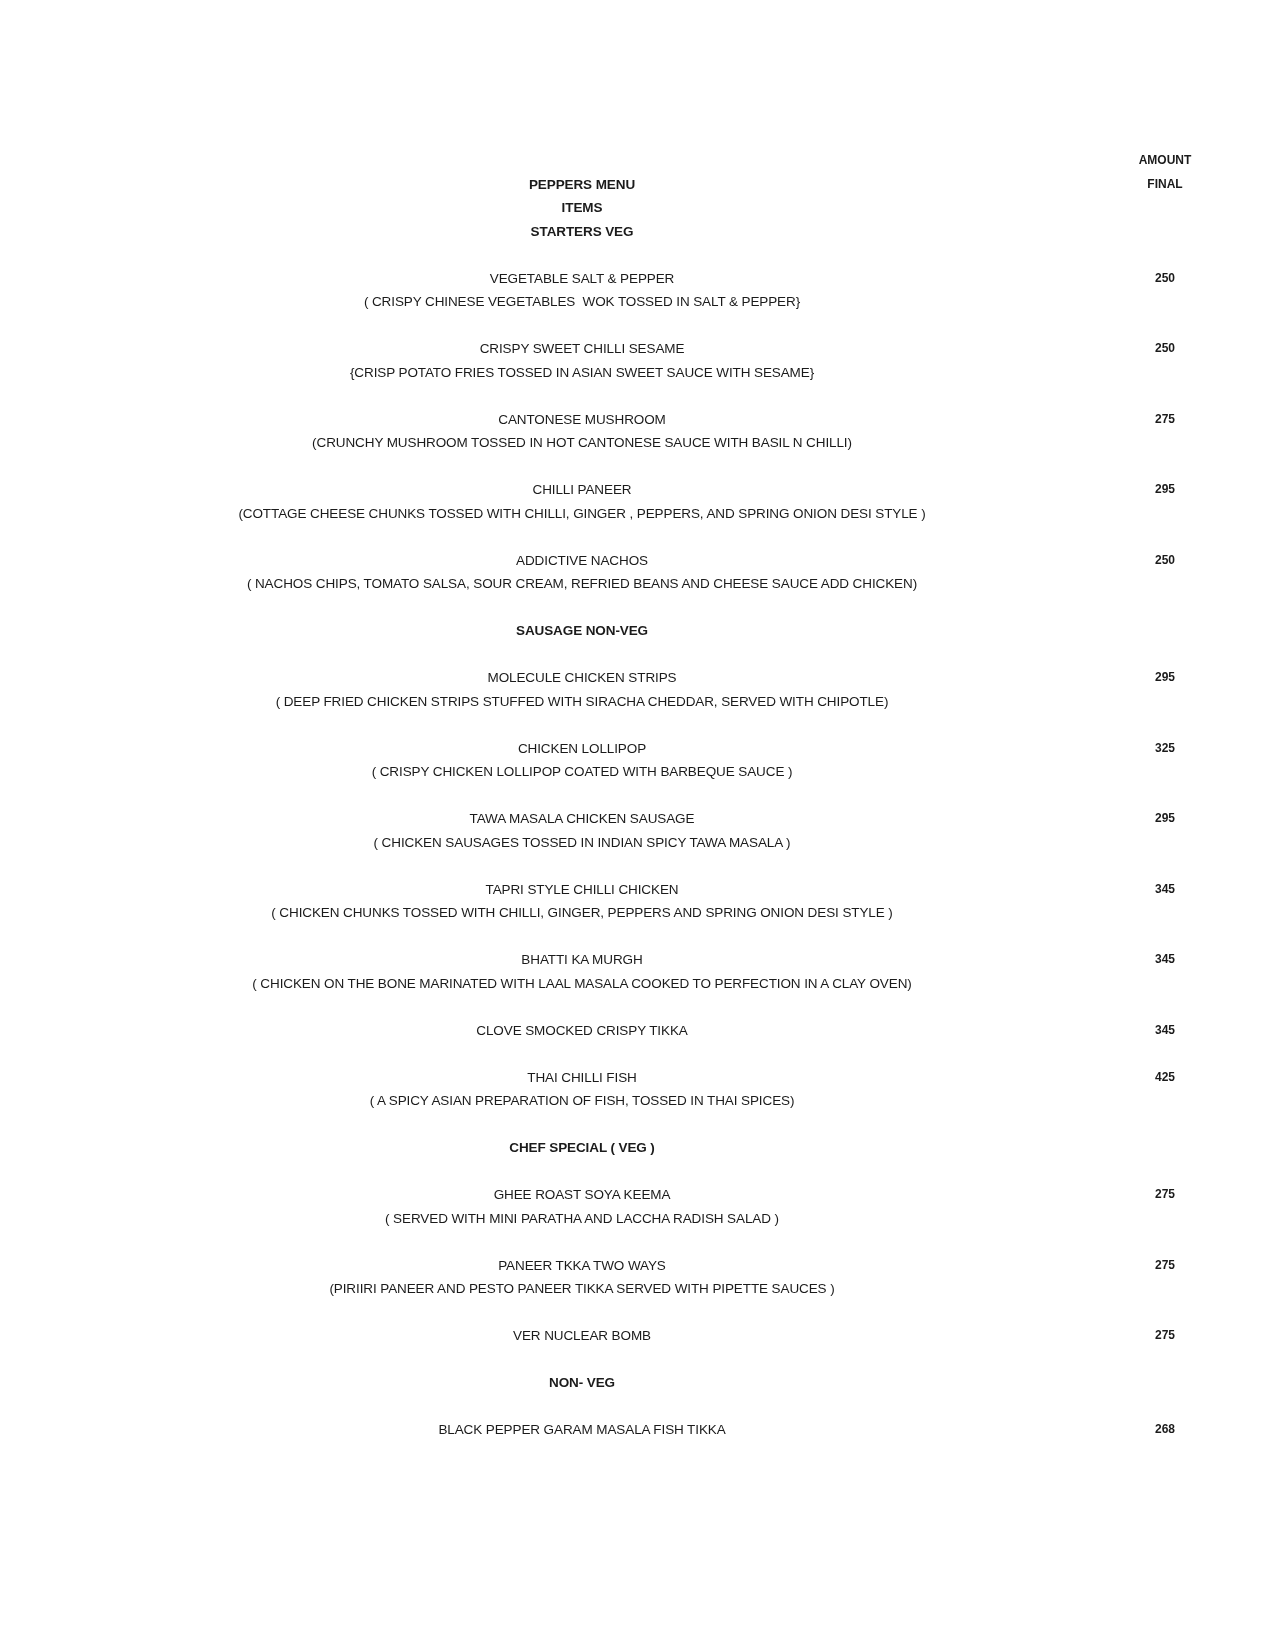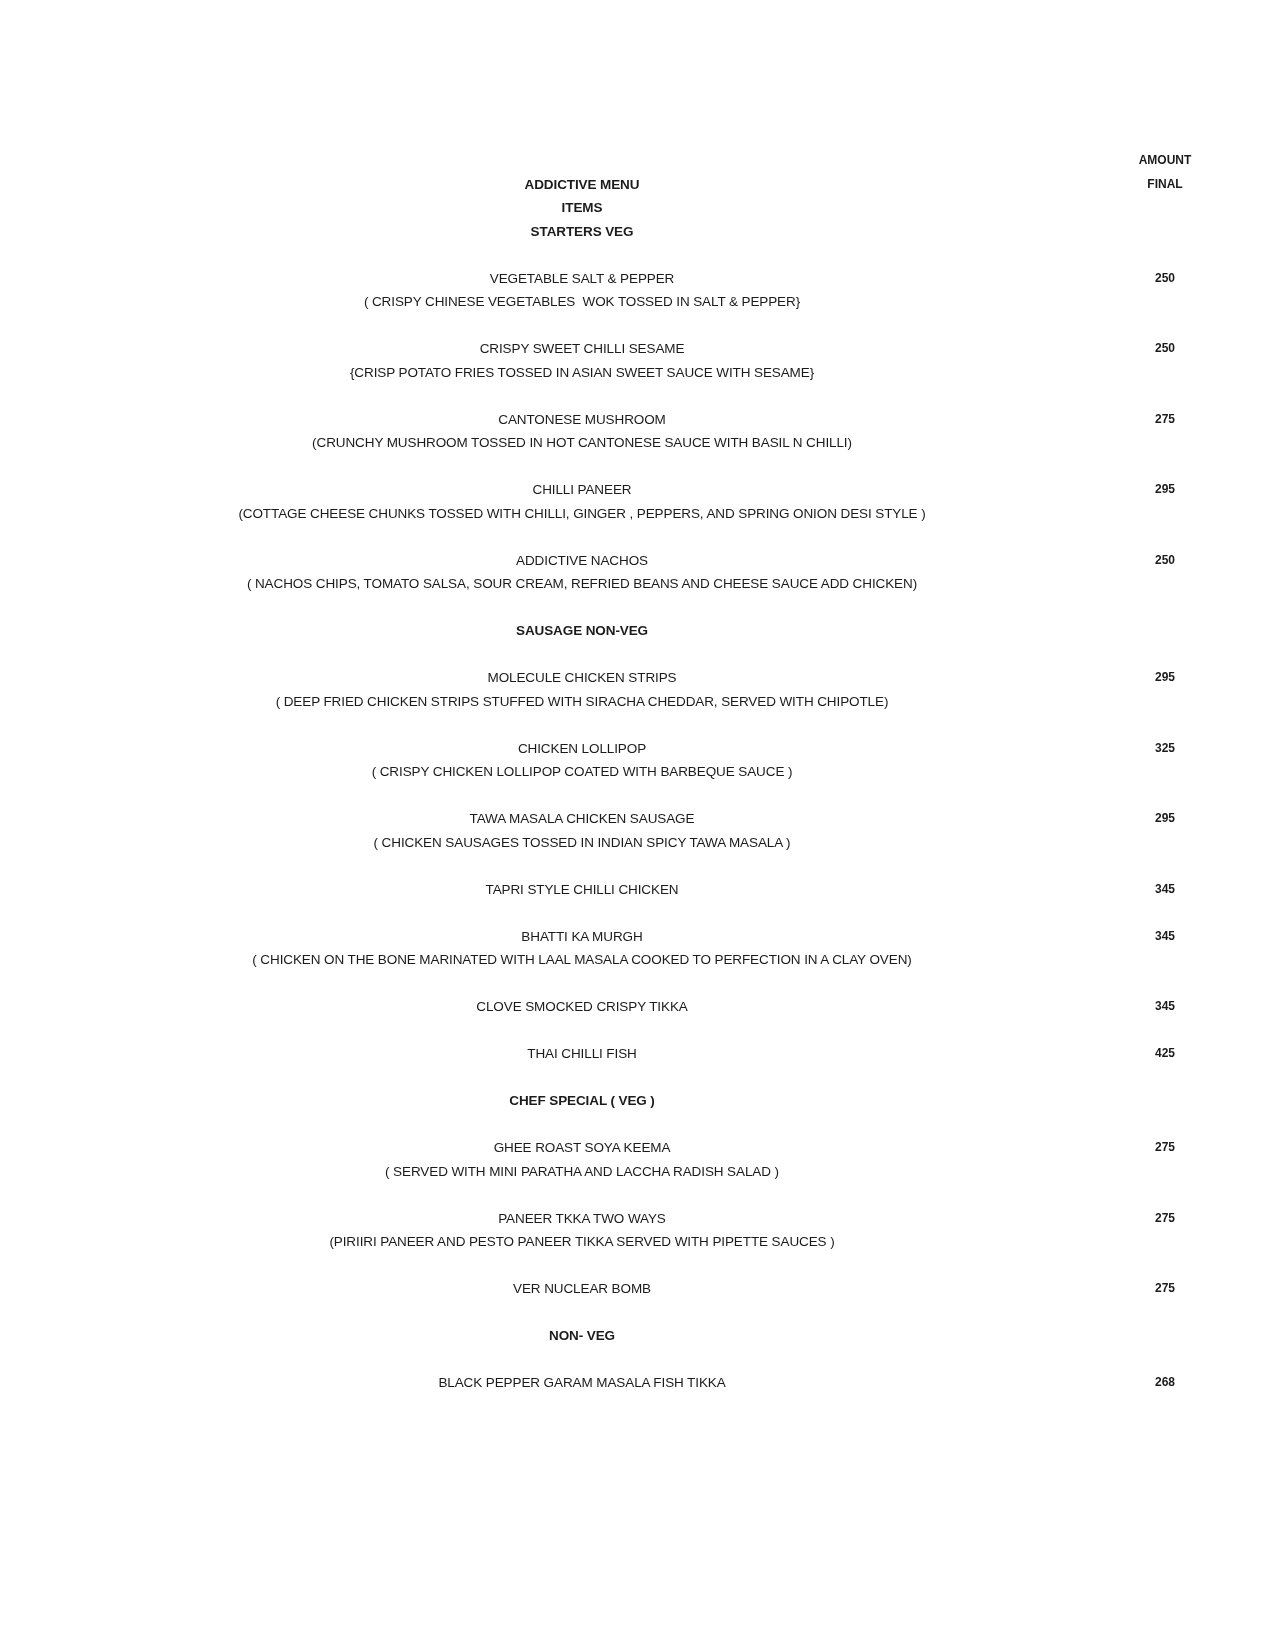--- a/index.html
+++ b/index.html
@@ -53,21 +53,21 @@
 </head>
 <body>
 
 <div class="doc">
 
   <div class="row">
     <div class="amount-col bold">AMOUNT</div>
   </div>
 
   <div class="row">
-    <div class="name-col bold">ADDICTIVE MENU</div>
+    <div class="name-col bold">PEPPERS MENU</div>
     <div class="amount-col bold">FINAL</div>
   </div>
 
   <div class="row">
     <div class="name-col bold">ITEMS</div>
   </div>
 
   <div id="menu-rows">
       <div class="row">
         <div class="name-col bold">STARTERS VEG</div>
@@ -138,38 +138,44 @@
         <div class="amount-col bold">295</div>
       </div>
       <div class="row">
         <div class="name-col">( CHICKEN SAUSAGES TOSSED IN INDIAN SPICY TAWA MASALA )</div>
       </div>
       <div class="row"></div>
       <div class="row">
         <div class="name-col">TAPRI STYLE CHILLI CHICKEN</div>
         <div class="amount-col bold">345</div>
       </div>
+      <div class="row">
+        <div class="name-col">( CHICKEN CHUNKS TOSSED WITH CHILLI, GINGER, PEPPERS AND SPRING ONION DESI STYLE )</div>
+      </div>
       <div class="row"></div>
       <div class="row">
         <div class="name-col">BHATTI KA MURGH</div>
         <div class="amount-col bold">345</div>
       </div>
       <div class="row">
         <div class="name-col">( CHICKEN ON THE BONE MARINATED WITH LAAL MASALA COOKED TO PERFECTION IN A CLAY OVEN)</div>
       </div>
       <div class="row"></div>
       <div class="row">
         <div class="name-col">CLOVE SMOCKED CRISPY TIKKA</div>
         <div class="amount-col bold">345</div>
       </div>
       <div class="row"></div>
       <div class="row">
         <div class="name-col">THAI CHILLI FISH</div>
         <div class="amount-col bold">425</div>
       </div>
+      <div class="row">
+        <div class="name-col">( A SPICY ASIAN PREPARATION OF FISH, TOSSED IN THAI SPICES)</div>
+      </div>
       <div class="row"></div>
       <div class="row">
         <div class="name-col bold">CHEF SPECIAL ( VEG )</div>
       </div>
       <div class="row"></div>
       <div class="row">
         <div class="name-col">GHEE ROAST SOYA KEEMA</div>
         <div class="amount-col bold">275</div>
       </div>
       <div class="row">

